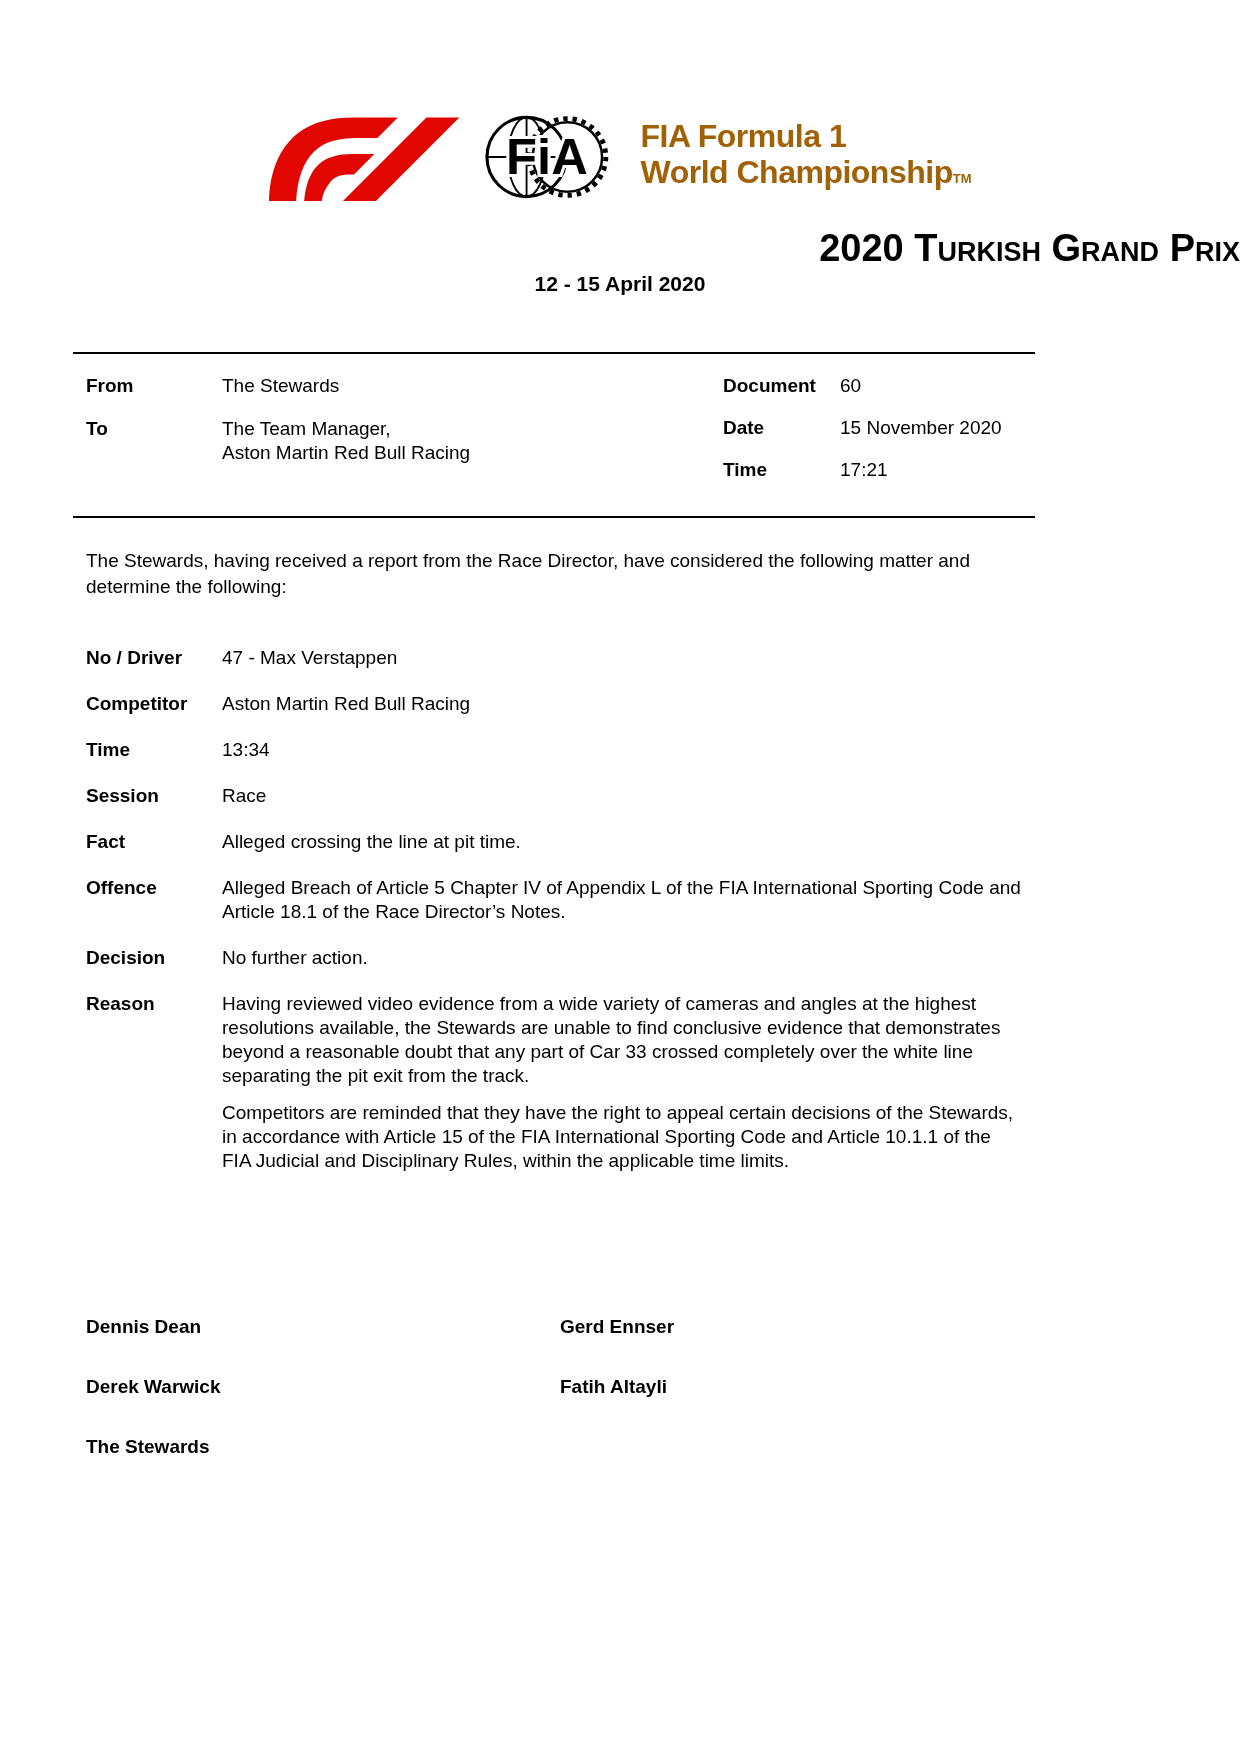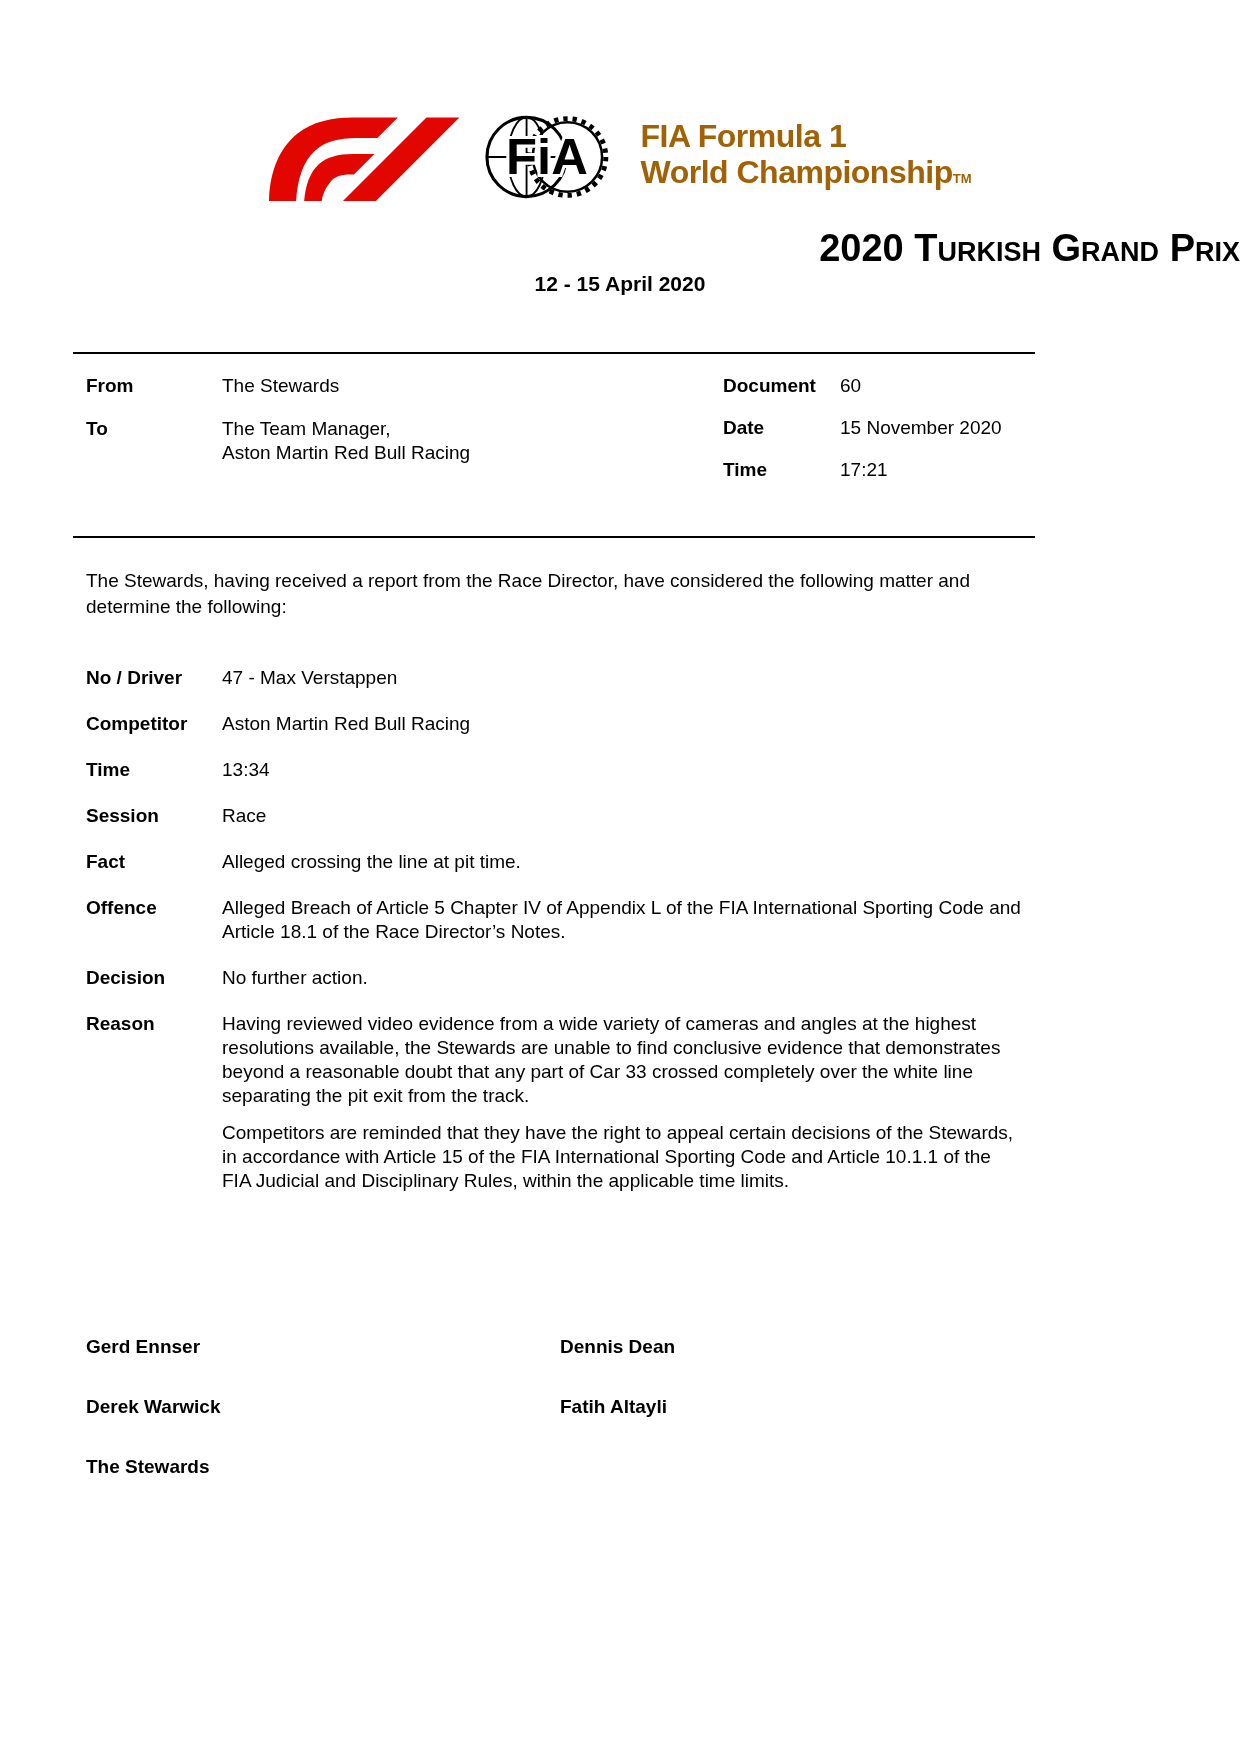--- a/index.html
+++ b/index.html
@@ -43,21 +43,21 @@
     text-align: center;
     font-weight: bold;
     font-size: 21px;
   }
 
   
   .doc { width: 962px; margin-left: 73px; }
   .rule { border: none; border-top: 2px solid #000; margin: 0; }
   .rule-top { margin-top: 56px; }
 
-  .meta-body { position: relative; height: 182px; }
+  .meta-body { position: relative; height: 162px; }
   .meta-left  { position: absolute; left: 13px; top: 20px; }
   .meta-right { position: absolute; left: 650px; top: 20px; }
   .meta-row { display: grid; grid-template-columns: 136px 1fr; margin-bottom: 19px; }
   .meta-right .meta-row { grid-template-columns: 117px 1fr; margin-bottom: 18px; }
   .label { font-weight: bold; font-size: 19px; line-height: 24px; }
   .value { font-size: 19px; line-height: 24px; }
 
   .intro {
     margin: 30px 0 0 13px;
     font-size: 19px; line-height: 26px;
@@ -179,22 +179,22 @@
         <div class="label">Reason</div>
         <div class="value">
           <p>Having reviewed video evidence from a wide variety of cameras and angles at the highest resolutions available, the Stewards are unable to find conclusive evidence that demonstrates beyond a reasonable doubt that any part of Car 33 crossed completely over the white line separating the pit exit from the track.</p>
           <p>Competitors are reminded that they have the right to appeal certain decisions of the Stewards, in accordance with Article 15 of the FIA International Sporting Code and Article 10.1.1 of the FIA Judicial and Disciplinary Rules, within the applicable time limits.</p>
         </div>
       </div>
     </section>
 
     <section class="signatures">
       <div class="sig-row">
+        <div class="sig-name">Dennis Dean</div>
         <div class="sig-name">Gerd Ennser</div>
-        <div class="sig-name">Dennis Dean</div>
       </div>
       <div class="sig-row">
         <div class="sig-name">Derek Warwick</div>
         <div class="sig-name">Fatih Altayli</div>
       </div>
       <div class="sig-row sig-closing">
         <div class="sig-name">The Stewards</div>
       </div>
     </section>
 

